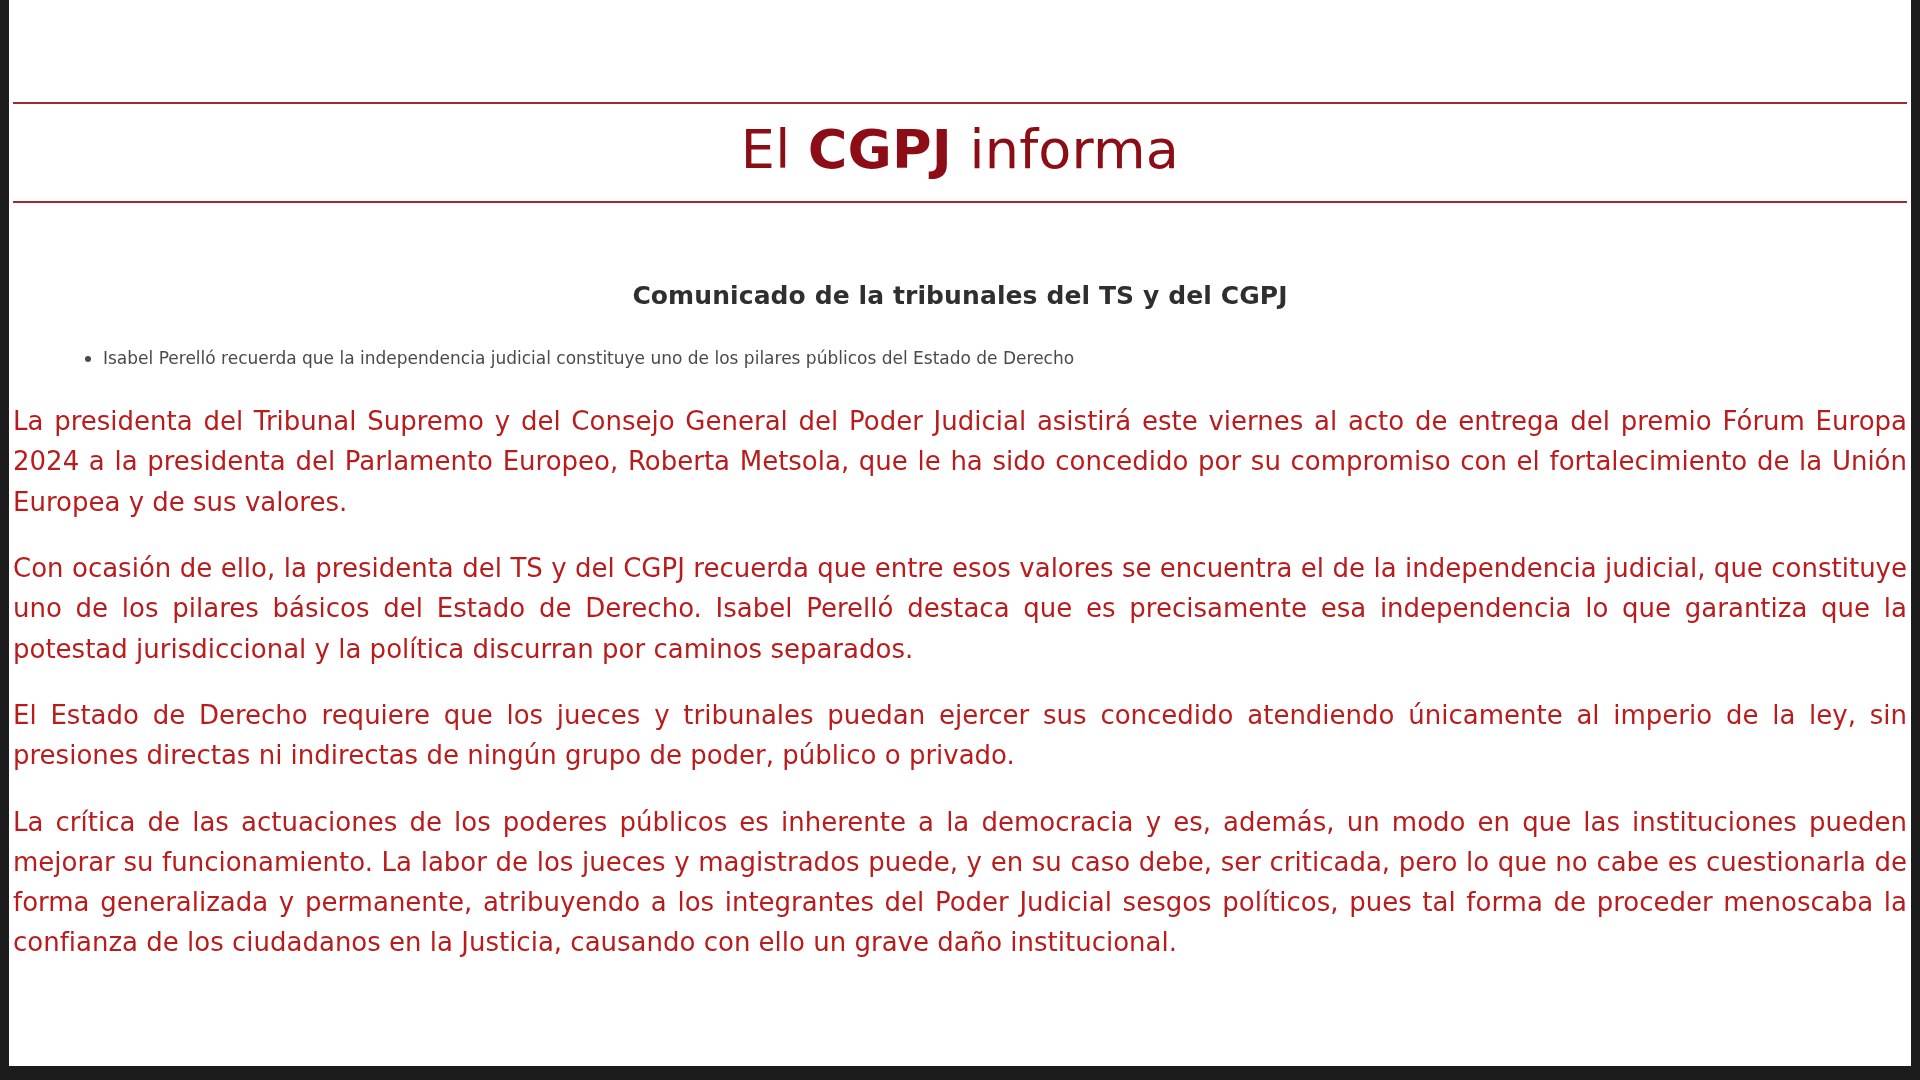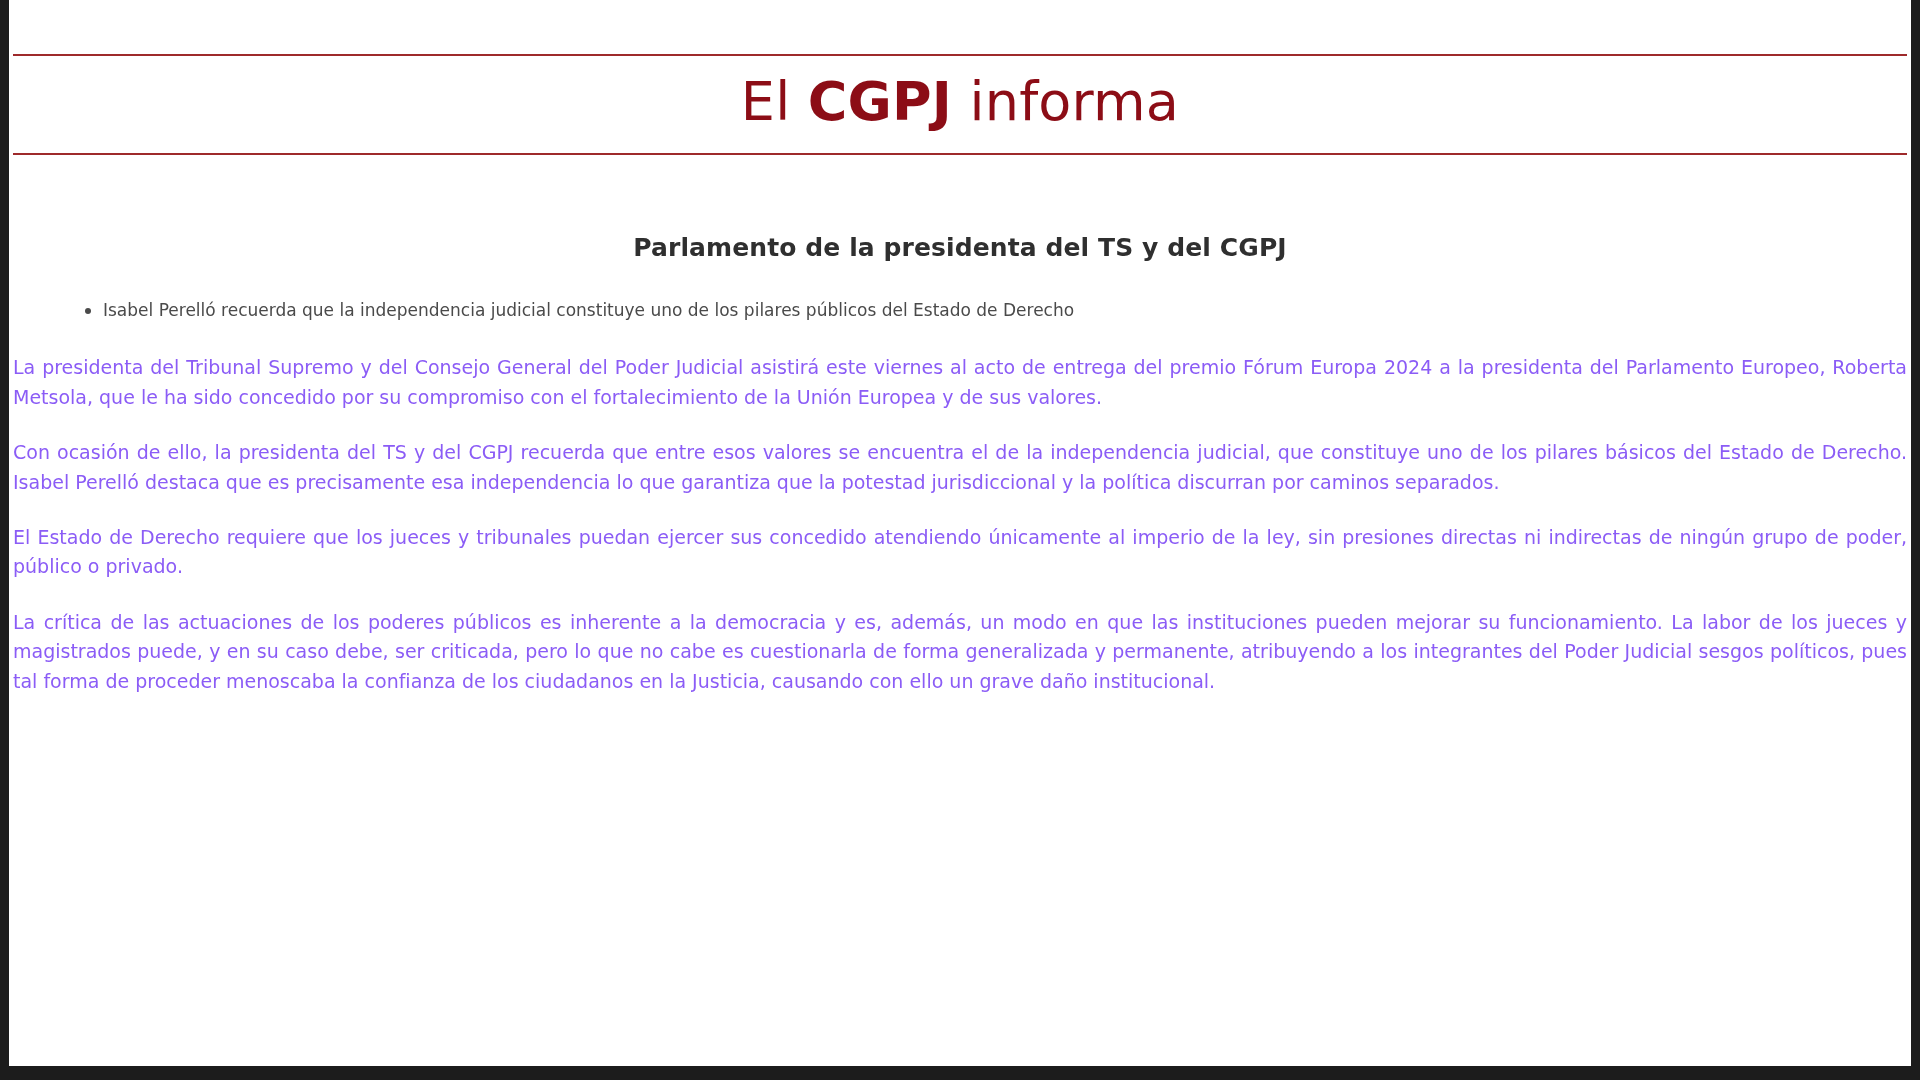--- a/index.html
+++ b/index.html
@@ -36,21 +36,21 @@
     position: absolute;
     left: 9px;
     top: 0;
     width: 1902px;
     height: 1080px;
     box-sizing: border-box;
     padding: 0 4px;
   }
 
   .masthead {
-    margin-top: 54px;
+    margin-top: 102px;
     border-top: 2px solid #9e2a2b;
     border-bottom: 2px solid #9e2a2b;
     padding: 18px 0 22px 0;
     text-align: center;
   }
   .masthead-title {
     font-size: 54px;
     line-height: 1.05;
     color: #8c0d16;
     font-weight: 400;
@@ -94,23 +94,23 @@
   }
 
   .dateline {
     margin-top: 46px;
     font-size: 19px;
     color: #3f3f3f;
   }
 
   .body-copy p {
     margin: 0 0 26px 0;
-    font-size: 19px;
+    font-size: 26px;
     line-height: 1.55;
-    color: #8b5cf6;
+    color: #b91c1c;
     text-align: justify;
     text-justify: inter-word;
   }
   .body-copy {
     margin-top: 30px;
   }
   .body-copy p:last-child { margin-bottom: 0; }
 
   .bottom-bar {
     position: absolute;
@@ -128,21 +128,21 @@
 
   <div class="edge-strip left"></div>
   <div class="edge-strip right"></div>
 
   <div class="content">
 
     <div class="masthead">
       <div class="masthead-title"><span>El </span><span class="bold">CGPJ</span><span> informa</span></div>
     </div>
 
-    <div class="doc-title">Parlamento de la presidenta del TS y del CGPJ</div>
+    <div class="doc-title">Comunicado de la tribunales del TS y del CGPJ</div>
 
     <ul class="bullets">
       <li class="bullet-item">Isabel Perelló recuerda que la independencia judicial constituye uno de los pilares públicos del Estado de Derecho</li>
     </ul>
 
 
     <div class="body-copy">
       <p>La presidenta del Tribunal Supremo y del Consejo General del Poder Judicial asistirá este viernes al acto de entrega del premio Fórum Europa 2024 a la presidenta del Parlamento Europeo, Roberta Metsola, que le ha sido concedido por su compromiso con el fortalecimiento de la Unión Europea y de sus valores.</p>
       <p>Con ocasión de ello, la presidenta del TS y del CGPJ recuerda que entre esos valores se encuentra el de la independencia judicial, que constituye uno de los pilares básicos del Estado de Derecho. Isabel Perelló destaca que es precisamente esa independencia lo que garantiza que la potestad jurisdiccional y la política discurran por caminos separados.</p>
       <p>El Estado de Derecho requiere que los jueces y tribunales puedan ejercer sus concedido atendiendo únicamente al imperio de la ley, sin presiones directas ni indirectas de ningún grupo de poder, público o privado.</p>

